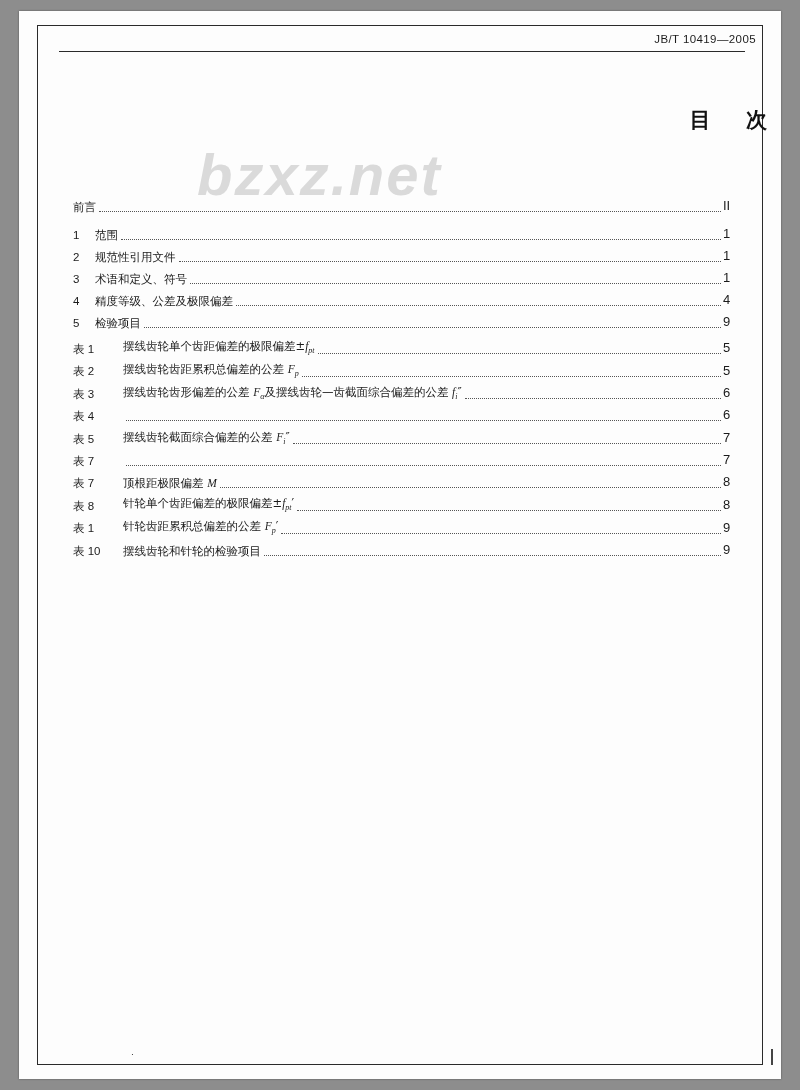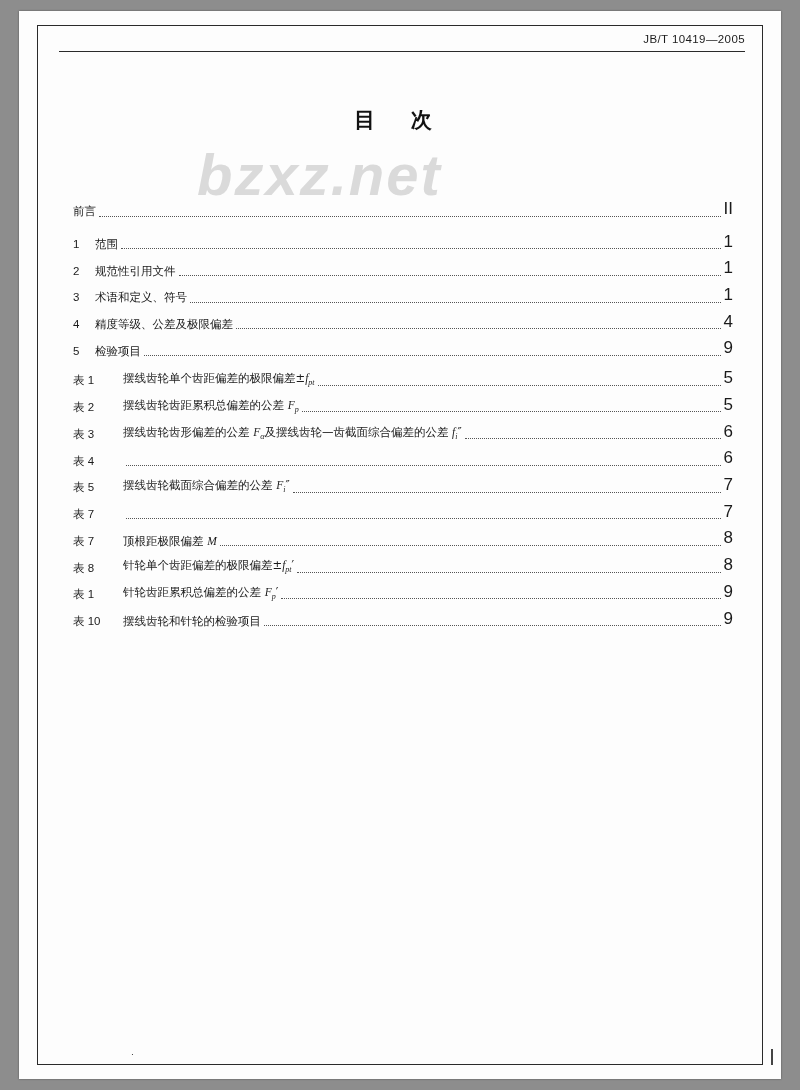--- a/index.html
+++ b/index.html
@@ -29,40 +29,40 @@
     left: 18px;
     top: 14px;
     width: 726px;
     height: 1040px;
     border: 1px solid #2a2a2a;
     box-sizing: border-box;
   }
   .header {
     position: absolute;
     top: 22px;
-    right: 36px;
+    right: 25px;
     font-family: "Liberation Sans", sans-serif;
     font-size: 11.5px;
     color: #1c1c1c;
     letter-spacing: 0.4px;
     white-space: nowrap;
   }
   .header-rule {
     position: absolute;
     left: 40px;
     right: 36px;
     top: 40px;
     border-bottom: 1px solid #2a2a2a;
   }
   .title {
     position: absolute;
     top: 95px;
     left: 0;
     width: 100%;
-    text-align: center;
+    text-align: right;
     font-family: "DejaVu Sans", sans-serif;
     font-size: 21px;
     font-weight: bold;
     letter-spacing: 14px;
     color: #111;
   }
   .watermark {
     position: absolute;
     left: 178px;
     top: 130px;
@@ -115,23 +115,22 @@
   }
   .toc-row .dots {
     flex: 1 1 auto;
     margin: 0 2px 2px 3px;
     border-bottom: 1.1px dotted #555;
     min-width: 10px;
     height: 1px;
   }
   .toc-row .pg {
     font-family: "Liberation Sans", sans-serif;
-    font-size: 17px;
+    font-size: 13px;
     min-width: 10px;
-    text-align: right;
   }
   .gap-small { margin-bottom: 10px; }
   .gap-med { margin-bottom: 13px; }
   .footer-dot {
     position: absolute;
     left: 112px;
     bottom: 22px;
     font-size: 9px;
     color: #333;
   }

